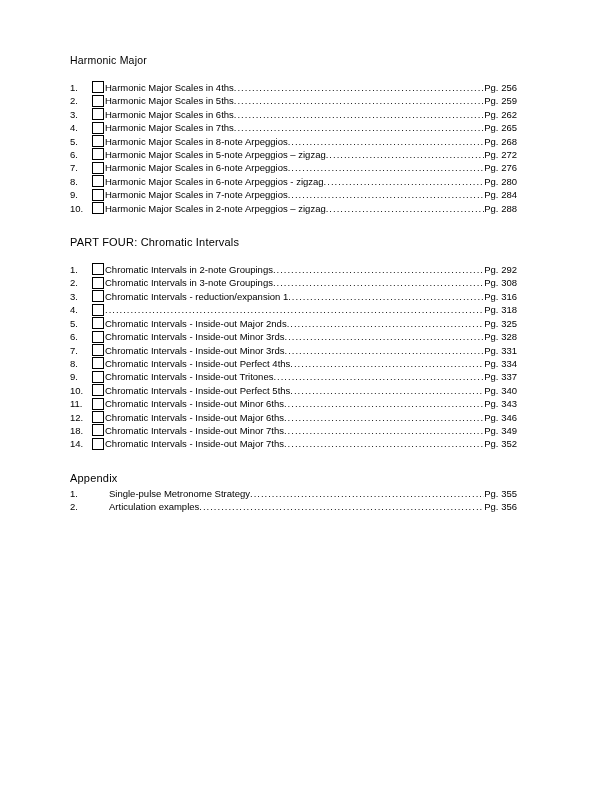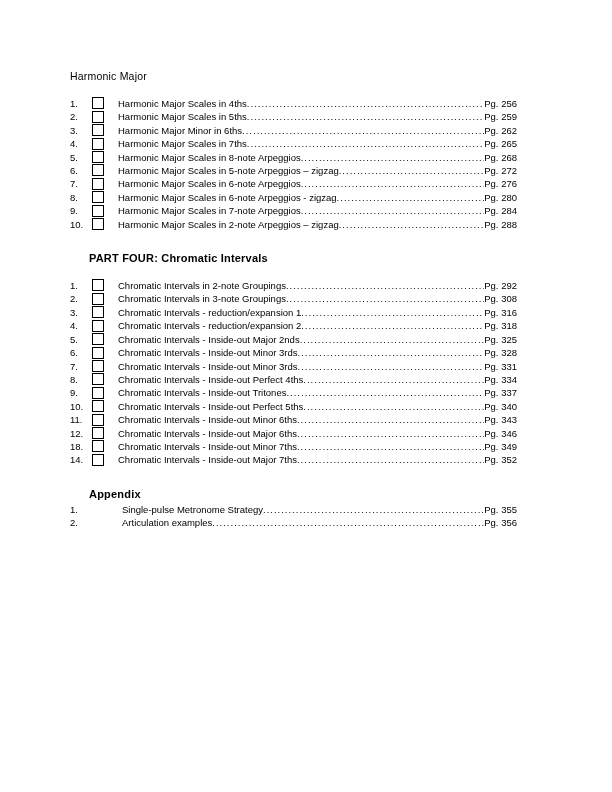--- a/index.html
+++ b/index.html
@@ -10,41 +10,40 @@
     width: 612px;
     height: 792px;
     background: #ffffff;
     font-family: "Liberation Sans", sans-serif;
     color: #000000;
     position: relative;
     overflow: hidden;
   }
   .page-content {
     position: absolute;
-    top: 70px;
+    top: 54px;
     left: 70px;
     width: 447px; 
   }
   .section {
     margin: 0;
   }
   .section + .section {
     margin-top: 21px;
   }
   .section-heading {
     font-size: 10.5px;
     line-height: 13px;
     font-weight: normal;
     margin: 0 0 14px 0;
     letter-spacing: 0.2px;
   }
   .section-heading.bold {
-    font-weight: bold;
+    font-weight: normal;
     font-size: 11px;
-    margin-left: 19px;
   }
   .section.plain-list .section-heading {
     margin-bottom: 2px;
   }
   .row {
     display: flex;
     align-items: baseline;
     font-size: 9.5px;
     line-height: 13.4px;
     white-space: nowrap;
@@ -61,21 +60,20 @@
     width: 10px;
     height: 10px;
     border: 1px solid #000;
     background: #fff;
     align-self: flex-end;
     margin-bottom: 1px;
     margin-right: 1px;
   }
   .label {
     flex: none;
-    margin-left: 13px;
   }
   .label.italic {
   }
   .leader {
     flex: 1;
     overflow: hidden;
     white-space: nowrap;
     min-width: 8px;
   }
   .leader::after {
@@ -104,21 +102,21 @@
         <div class="row">
           <span class="num">2.</span>
           <span class="checkbox"></span>
           <span class="label">Harmonic Major Scales in 5ths</span>
           <span class="leader"></span>
           <span class="pg">Pg. 259</span>
         </div>
         <div class="row">
           <span class="num">3.</span>
           <span class="checkbox"></span>
-          <span class="label">Harmonic Major Minor in 6ths</span>
+          <span class="label">Harmonic Major Scales in 6ths</span>
           <span class="leader"></span>
           <span class="pg">Pg. 262</span>
         </div>
         <div class="row">
           <span class="num">4.</span>
           <span class="checkbox"></span>
           <span class="label">Harmonic Major Scales in 7ths</span>
           <span class="leader"></span>
           <span class="pg">Pg. 265</span>
         </div>
@@ -184,21 +182,20 @@
         <div class="row">
           <span class="num">3.</span>
           <span class="checkbox"></span>
           <span class="label">Chromatic Intervals - reduction/expansion 1</span>
           <span class="leader"></span>
           <span class="pg">Pg. 316</span>
         </div>
         <div class="row">
           <span class="num">4.</span>
           <span class="checkbox"></span>
-          <span class="label">Chromatic Intervals - reduction/expansion 2</span>
           <span class="leader"></span>
           <span class="pg">Pg. 318</span>
         </div>
         <div class="row">
           <span class="num">5.</span>
           <span class="checkbox"></span>
           <span class="label">Chromatic Intervals - Inside-out Major 2nds</span>
           <span class="leader"></span>
           <span class="pg">Pg. 325</span>
         </div>

